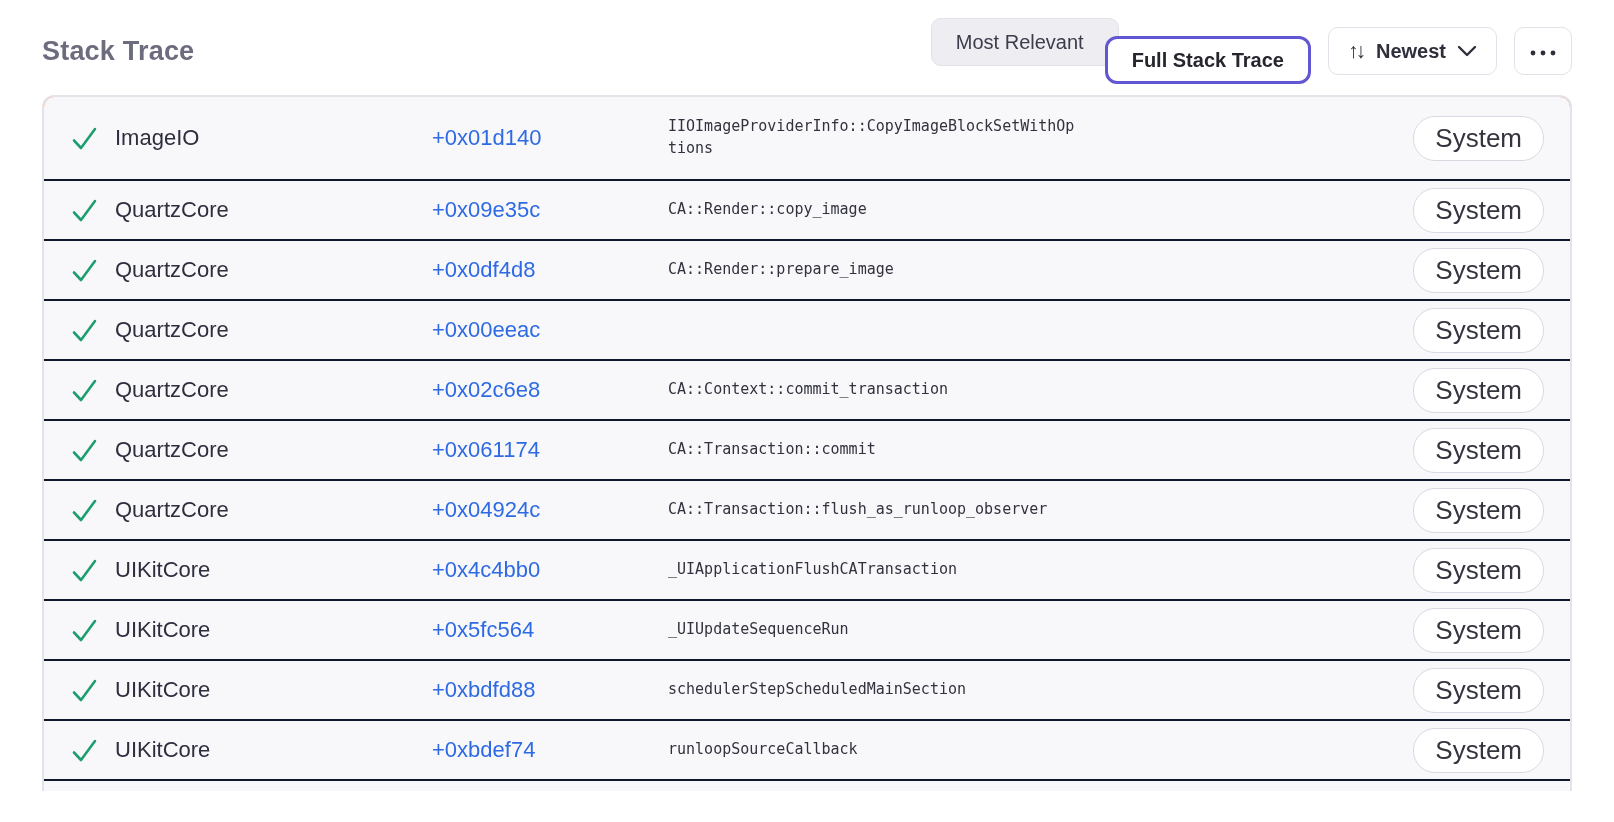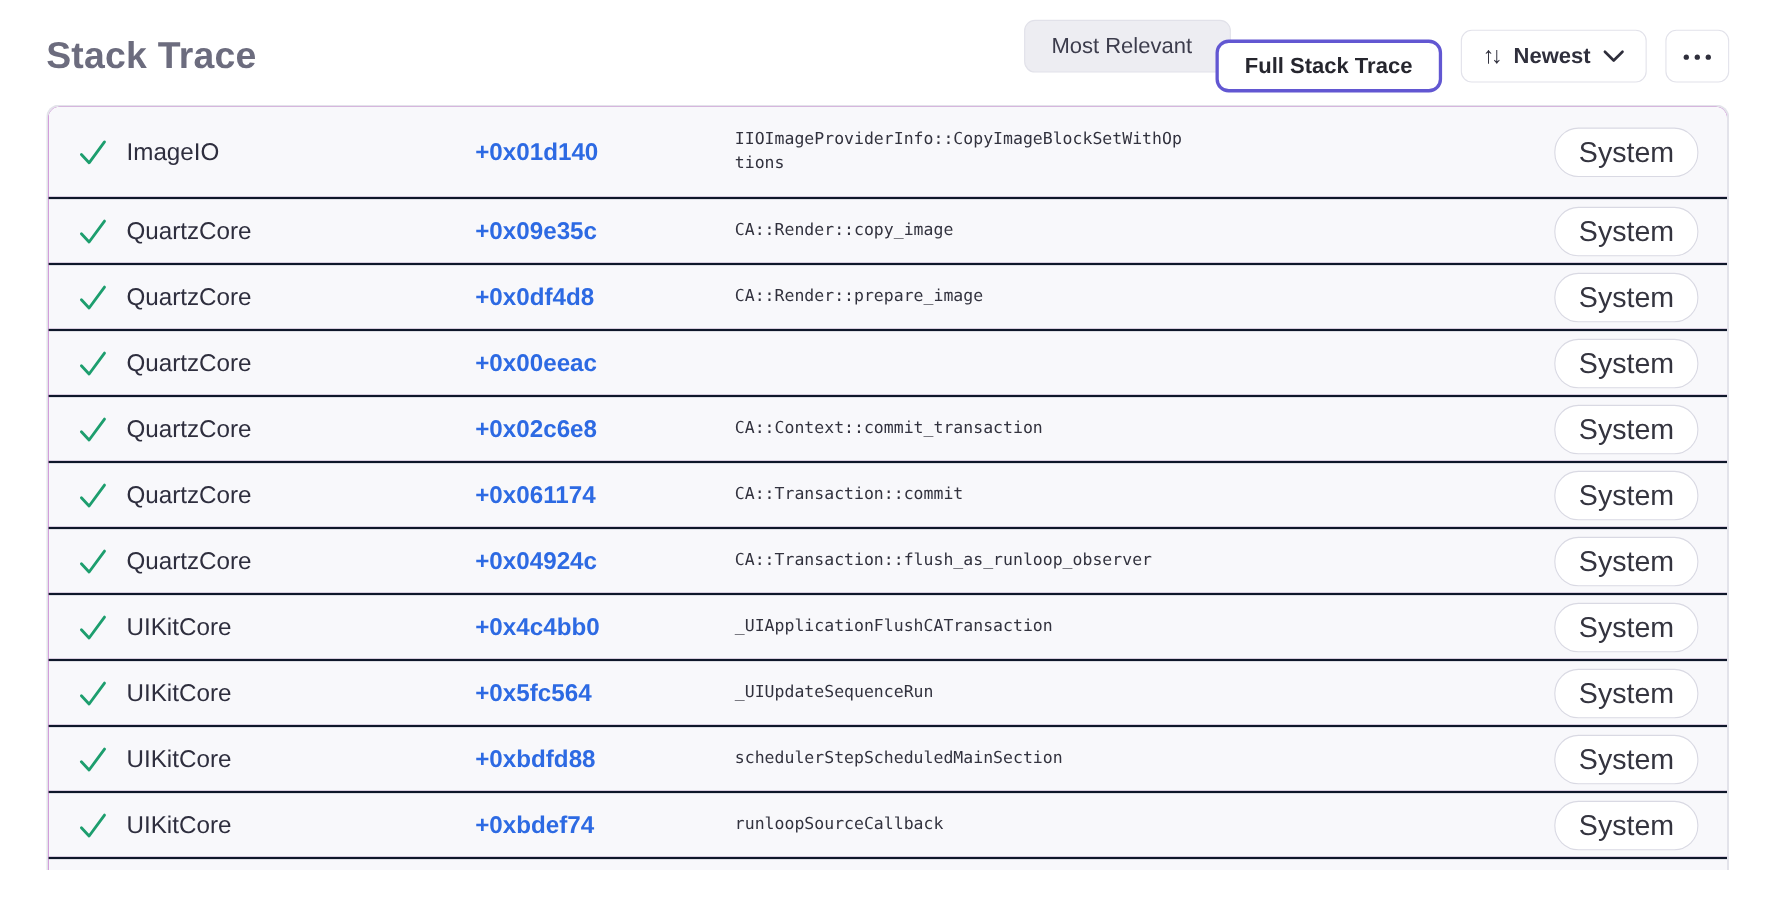--- a/index.html
+++ b/index.html
@@ -1,21 +1,21 @@
 <!DOCTYPE html>
 <html><head>
 <meta charset="utf-8">
 <style>
   * { margin:0; padding:0; box-sizing:border-box; }
   html,body { width:1614px; height:822px; overflow:hidden; background:#ffffff;
               font-family:"Liberation Sans", sans-serif; }
 
   
   .header { display:flex; align-items:center; margin:26px 42px 19px 42px; height:50px; }
-  .page-title { font-size:34px; font-weight:700; color:#6c6c7e; letter-spacing:.2px; }
+  .page-title { font-size:27px; font-weight:700; color:#6c6c7e; letter-spacing:.2px; }
   .header-controls { margin-left:auto; display:flex; align-items:center; gap:17px; }
 
   .segmented { display:flex; align-items:flex-start; }
   .seg-btn { height:48px; display:flex; align-items:center; padding:0 24px;
              font-size:20px; cursor:pointer; white-space:nowrap; }
   .seg-inactive { background:#ededf2; border:1px solid #e1e1e9; border-radius:10px;
                   color:#3c3c4c; padding-right:34px; }
   .seg-active { background:#ffffff; border:3.5px solid #6257d2; border-radius:12px;
                 color:#26262e; font-weight:700; margin-left:-14px; position:relative; z-index:1;margin-top:18px; }
 
@@ -23,29 +23,29 @@
               background:#fff; border:1.5px solid #e2e2ea; border-radius:10px;
               font-size:20px; font-weight:700; color:#2f2f3c; cursor:pointer; white-space:nowrap; }
   .sort-glyph { font-size:21px; font-weight:400; letter-spacing:-3px; color:#2f2f3c; margin-right:2px; }
   .chevron svg { display:block; }
 
   .more-btn { width:58px; height:48px; background:#fff; border:1.5px solid #e2e2ea;
               border-radius:10px; display:flex; align-items:center; justify-content:center; cursor:pointer; }
 
   
   .trace-card { margin:0 42px; border:2px solid #e3e3ea; border-bottom:none;
-                border-radius:12px 12px 0 0; overflow:hidden; background:#a21caf; }
+                border-radius:12px 12px 0 0; overflow:hidden; background:#f97316; }
   .row { display:flex; align-items:center; min-height:60px; padding:0 26px;
          background:#f8f8fb; border-top:2px solid #0f172a; cursor:pointer; }
   .rows .row:first-child { border-top:none; min-height:82px; }
   .row.partial { height:12px; min-height:12px; cursor:default; }
 
   .cell-check { width:45px; display:flex; align-items:center; }
   .cell-lib  { width:317px; font-size:22px; color:#2e2e3e; }
-  .cell-addr { width:236px; font-size:22px; color:#2d6ae3; cursor:pointer;font-weight:bold; }
+  .cell-addr { width:236px; font-size:22px; color:#2d6ae3; cursor:pointer; }
   .cell-func { flex:0 1 auto; max-width:45.5ch; font-family:"DejaVu Sans Mono", monospace;
                font-size:15px; line-height:1.45; color:#32323e; word-break:break-all; }
   .badge { margin-left:auto; background:#ffffff; border:1.5px solid #d9d9e3;
            border-radius:22px; padding:6px 21px; font-size:26px; color:#34343f; white-space:nowrap; }
 </style>
 </head>
 <body>
 
 <div class="header">
   <div class="page-title">Stack Trace</div>

